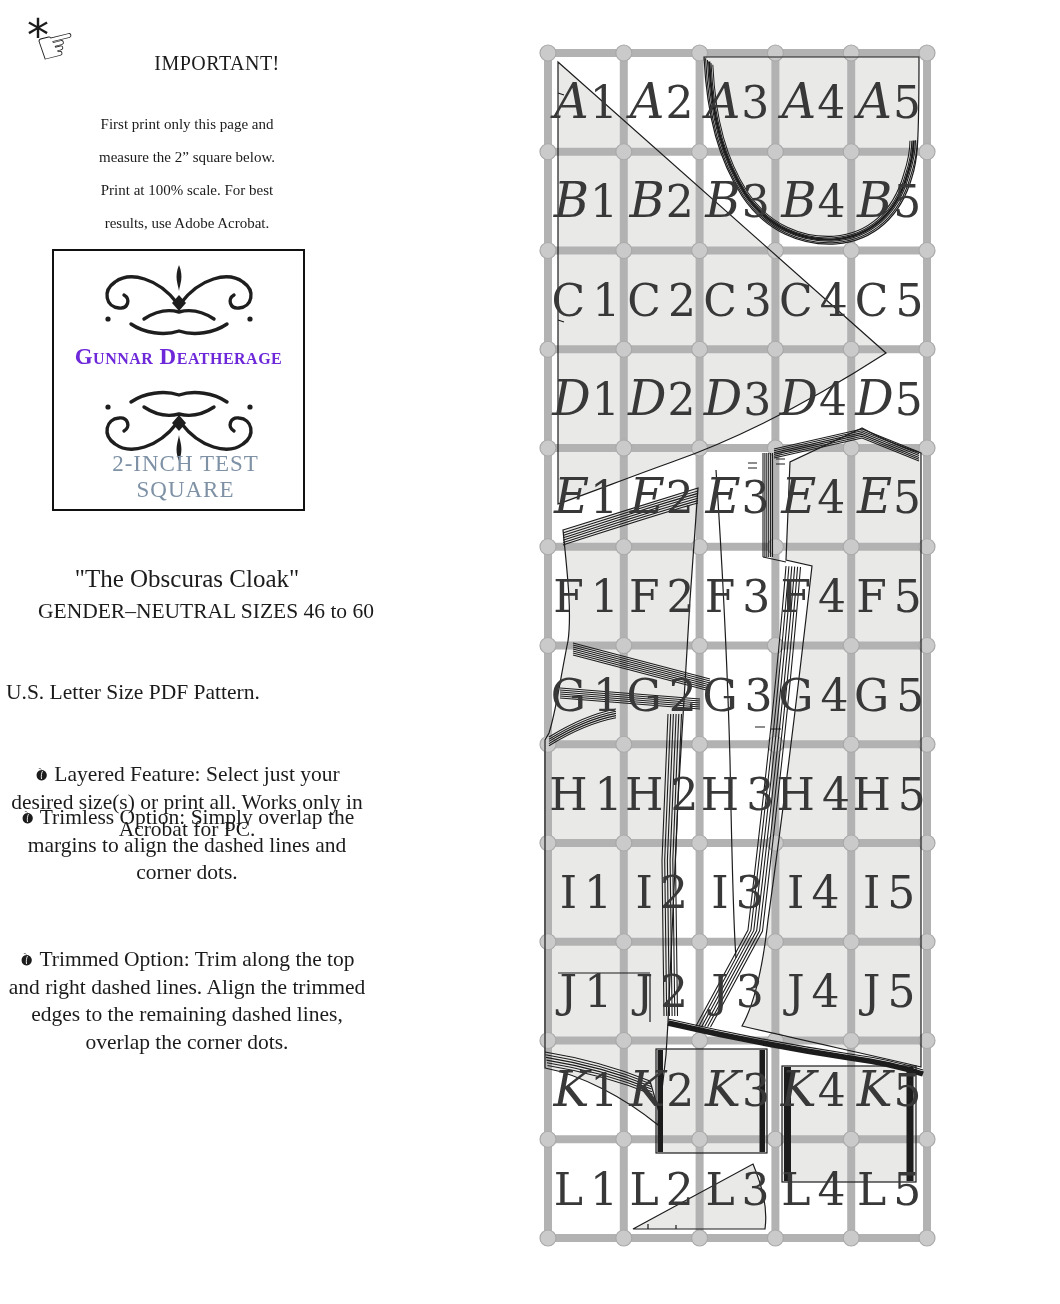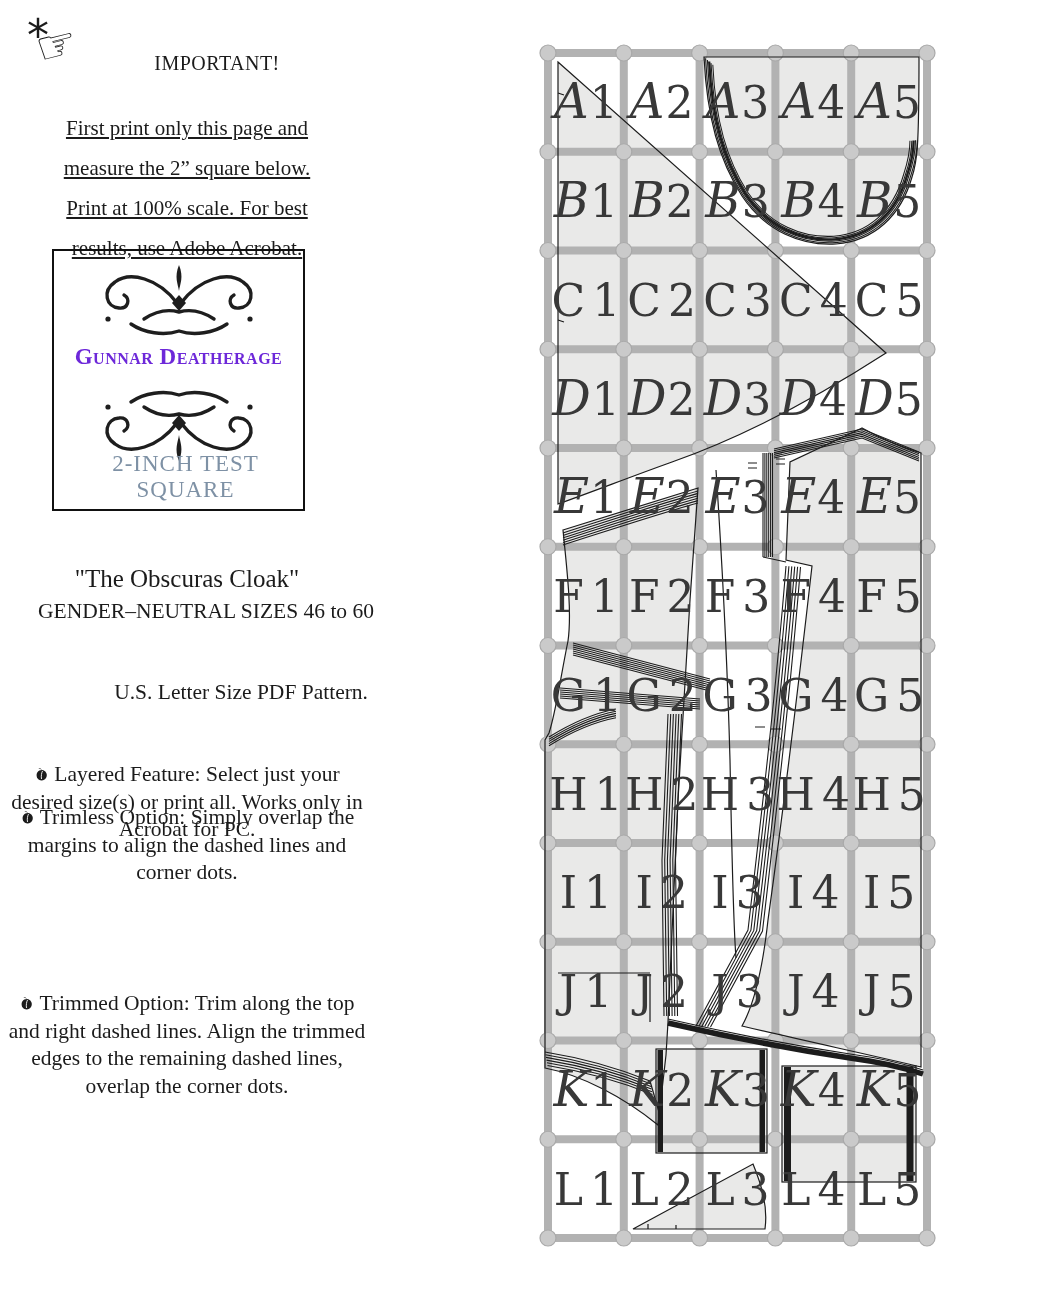--- a/index.html
+++ b/index.html
@@ -2,36 +2,36 @@
 <html><head>
 <meta charset="utf-8">
 <style>
   html,body{margin:0;padding:0;background:#ffffff;}
   #page{position:relative;width:1060px;height:1304px;background:#ffffff;overflow:hidden;
         font-family:"Liberation Serif","DejaVu Serif",serif;color:#1b1b1b;}
   .ctr{text-align:center;white-space:pre-line;}
   #heading{position:absolute;left:6px;top:52px;width:362px;font-size:20px;letter-spacing:.5px;text-align:center;padding-left:60px;box-sizing:border-box;}
   #hand{position:absolute;left:36px;top:22px;font-size:46px;transform:rotate(-14deg);font-family:"DejaVu Sans",sans-serif;line-height:1;}
   #star{position:absolute;left:27px;top:14px;font-size:44px;line-height:1;font-family:"DejaVu Sans",sans-serif;}
-  #intro{position:absolute;left:6px;top:108px;width:362px;font-size:21px;line-height:40px;text-decoration:underline;}
+  #intro{position:absolute;left:6px;top:108px;width:362px;font-size:15px;line-height:33px;}
   
   #square{position:absolute;left:52px;top:249px;width:249px;height:258px;border:2px solid #111;}
   #brand{position:absolute;left:0;top:93px;width:100%;text-align:center;font-weight:bold;font-size:23px;
          font-variant:small-caps;letter-spacing:.5px;color:#6d28d9;}
   .flourish{position:absolute;left:50%;transform:translateX(-50%);}
   #flourish-top{top:10px;}
   #flourish-bottom{top:130px;transform:translateX(-50%) rotate(180deg);}
   #square-label{position:absolute;left:0;bottom:6px;width:100%;text-align:center;font-size:23px;letter-spacing:1px;margin-left:7px;}
   
   #title{position:absolute;left:6px;top:565px;width:362px;font-size:25px;text-align:center;}
   #subtitle{position:absolute;left:0px;top:599px;width:374px;font-size:21.5px;text-align:right;}
-  #format-note{position:absolute;left:6px;top:680px;width:362px;font-size:21.5px;text-align:right;}
+  #format-note{position:absolute;left:6px;top:680px;width:362px;font-size:21.5px;text-align:left;}
   .bullet-block{position:absolute;left:6px;width:362px;font-size:21.5px;line-height:27.5px;text-align:center;}
   .leaf{display:inline-block;vertical-align:-2px;margin-right:5px;}
-  #b0{top:761px;} #b1{top:804px;} #b2{top:946px;margin-top:44px;} #b3{top:1100px;} #b4{top:1151px;}
+  #b0{top:761px;} #b1{top:804px;} #b2{top:946px;} #b3{top:1100px;} #b4{top:1151px;}
   
   #map{position:absolute;left:0;top:0;width:1060px;height:1304px;}
   text.tile{font-family:"DejaVu Serif","Liberation Serif",serif;fill:#383838;}
   .fancy{font-style:italic;}
 </style>
 </head>
 <body>
 
 <div id="page">
 

